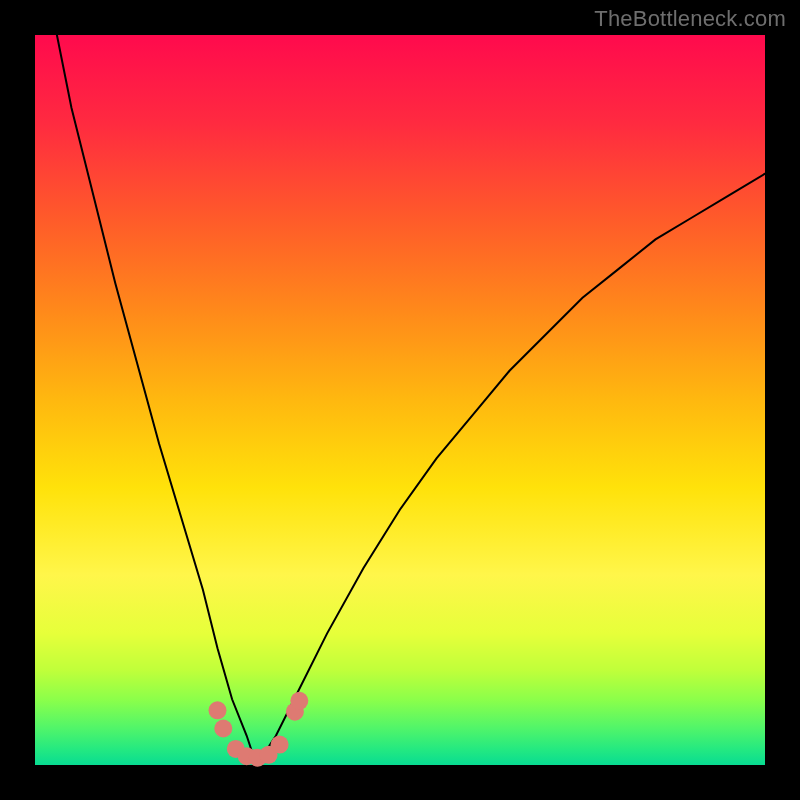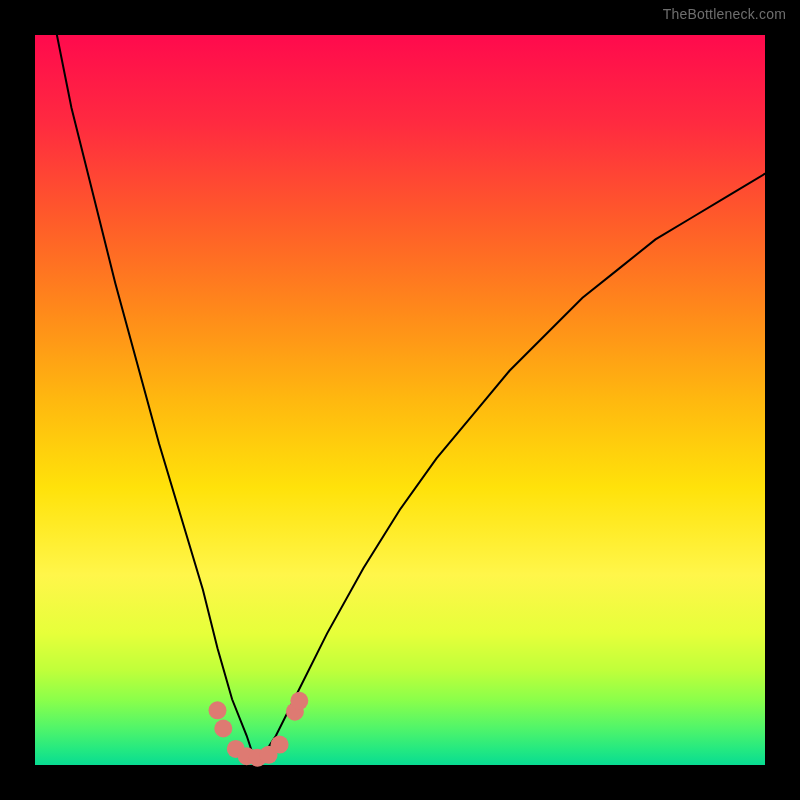--- a/index.html
+++ b/index.html
@@ -38,21 +38,21 @@
       #50f56a 95%,
       #22e882 98%,
       #08dc92 100%
     );
   }
   .watermark {
     position: absolute;
     top: 6px;
     right: 14px;
     color: #6e6e6e;
-    font-size: 14px;
+    font-size: 22px;
     font-weight: 500;
     letter-spacing: 0.2px;
   }
   svg.curve {
     position: absolute;
     inset: 0;
     width: 730px;
     height: 730px;
     overflow: visible;
   }

